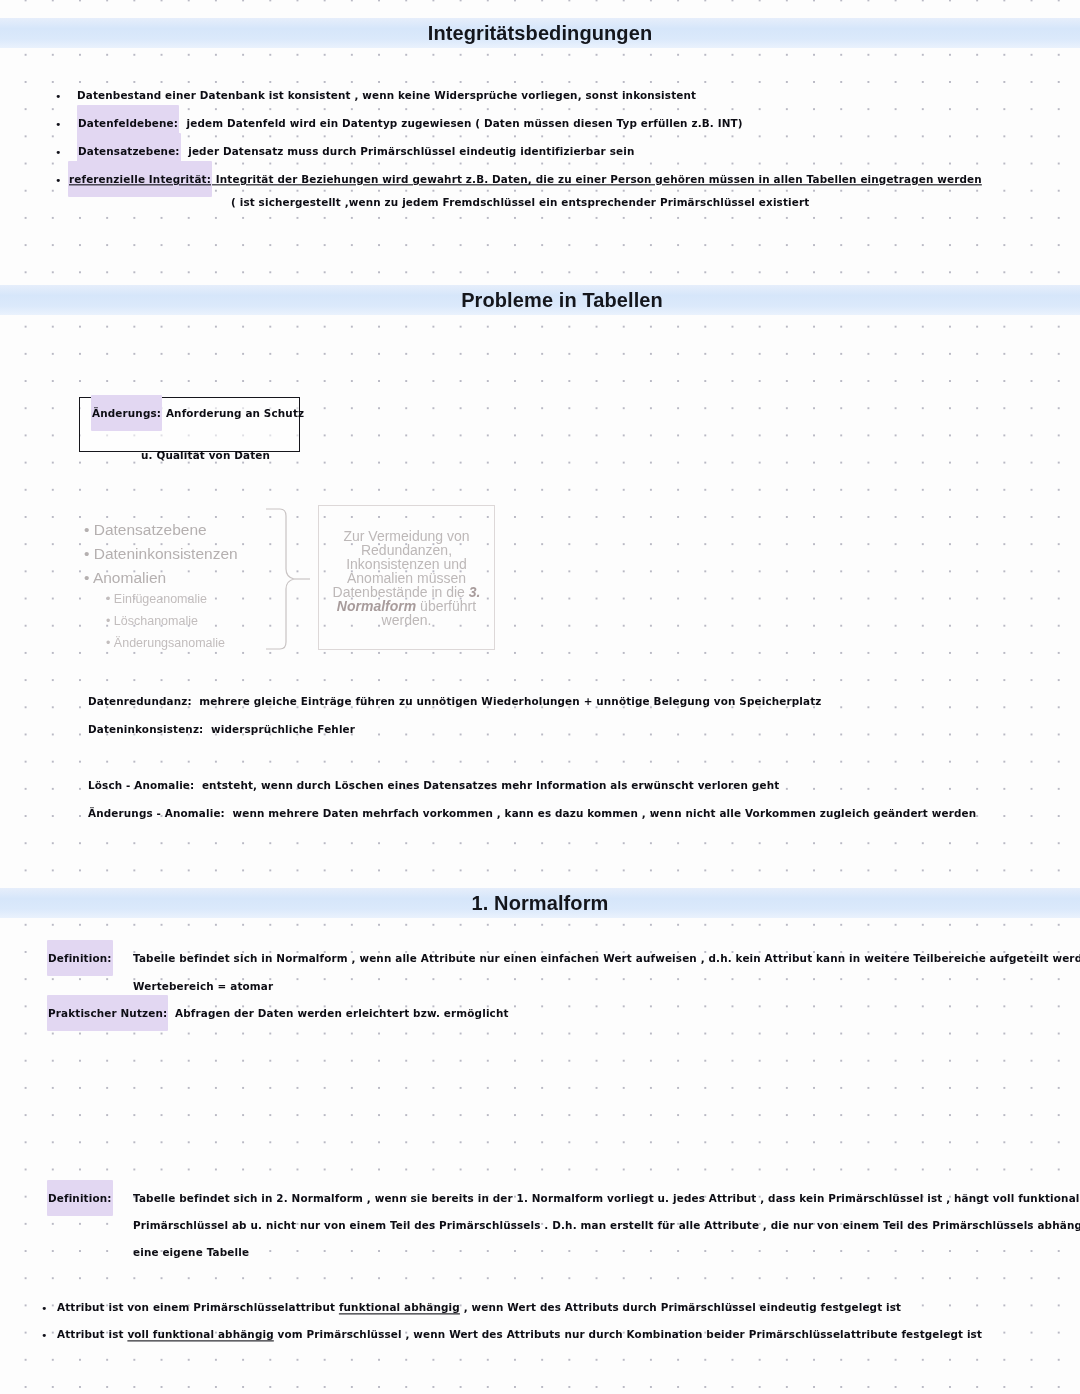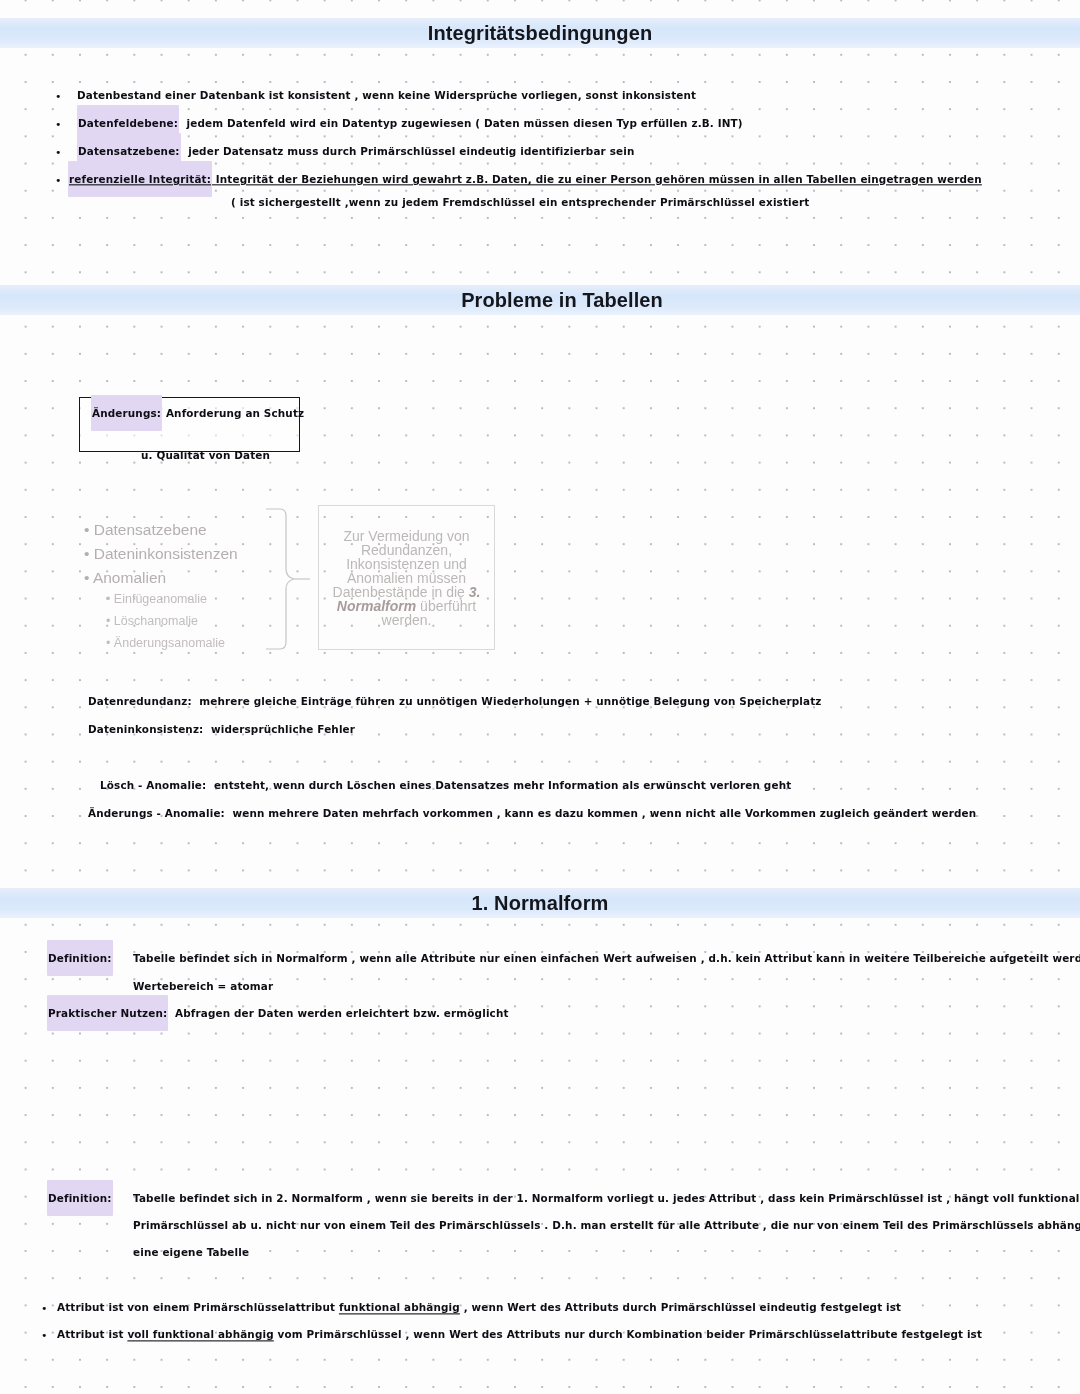--- a/index.html
+++ b/index.html
@@ -176,21 +176,21 @@
 
   <div id="printed-box">
     <p><span>Zur Vermeidung von Redundanzen, Inkonsistenzen und Anomalien müssen Datenbestände in die </span><b><i>3. Normalform</i></b><span> überführt werden.</span></p>
   </div>
 
   <div class="hw" style="left:88px; top:695px;"><span>Datenredundanz:</span> &nbsp;<span>mehrere gleiche Einträge führen zu unnötigen Wiederholungen + unnötige Belegung von Speicherplatz</span></div>
 
   <div class="hw" style="left:88px; top:723px;"><span>Dateninkonsistenz:</span> &nbsp;<span>widersprüchliche Fehler</span></div>
 
 
-  <div class="hw" style="left:100px; top:779px;text-align:center;"><span>Lösch - Anomalie:</span> &nbsp;<span>entsteht, wenn durch  Löschen eines Datensatzes mehr Information als erwünscht verloren geht</span></div>
+  <div class="hw" style="left:88px; top:779px;text-align:center;"><span>Lösch - Anomalie:</span> &nbsp;<span>entsteht, wenn durch  Löschen eines Datensatzes mehr Information als erwünscht verloren geht</span></div>
 
   <div class="hw" style="left:88px; top:807px;"><span>Änderungs - Anomalie:</span> &nbsp;<span>wenn mehrere Daten mehrfach vorkommen , kann es dazu kommen , wenn nicht alle Vorkommen zugleich geändert werden</span></div>
 
   <div class="banner" style="top:888px;">
     <span class="banner-title">1. Normalform</span>
   </div>
 
   <div class="hw" style="left:47px; top:952px;"><span class="hl">Definition:</span></div>
   <div class="hw" style="left:133px; top:952px;">Tabelle befindet sich in Normalform , wenn alle  Attribute nur einen einfachen Wert aufweisen , d.h. kein Attribut kann in weitere Teilbereiche aufgeteilt werden</div>
   <div class="hw" style="left:133px; top:980px;">Wertebereich = atomar</div>

